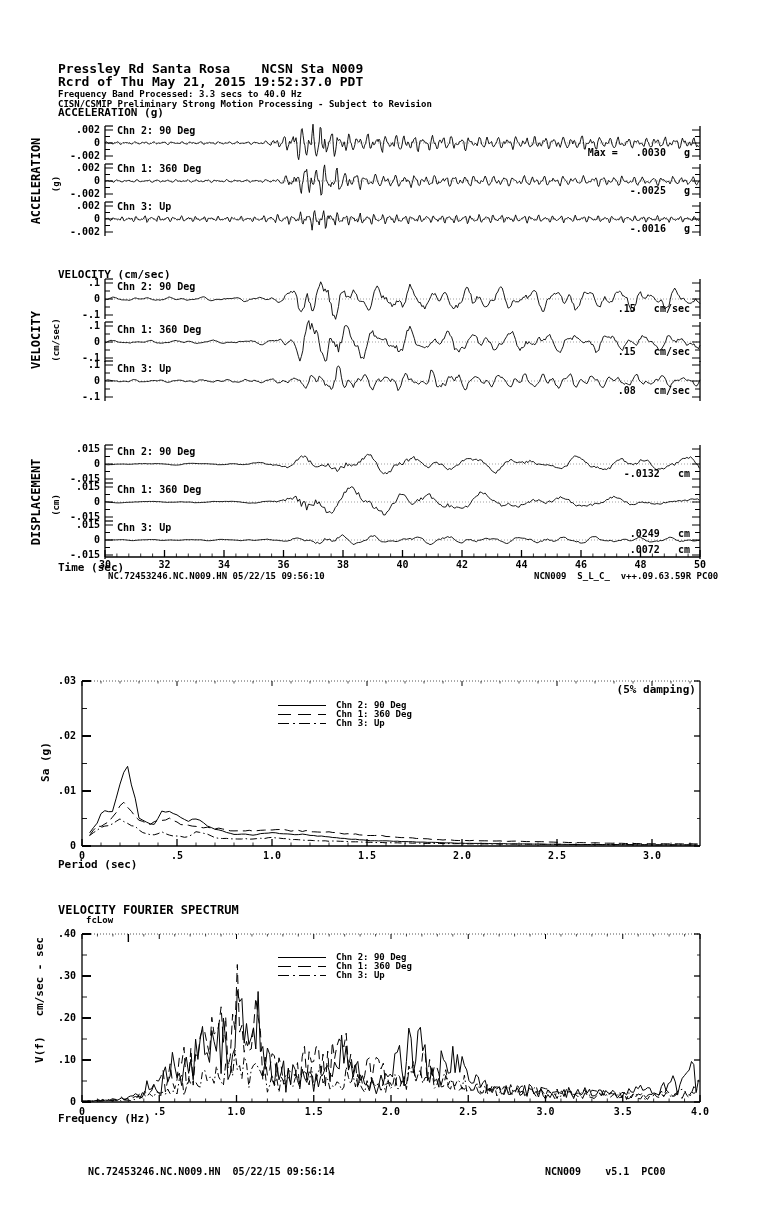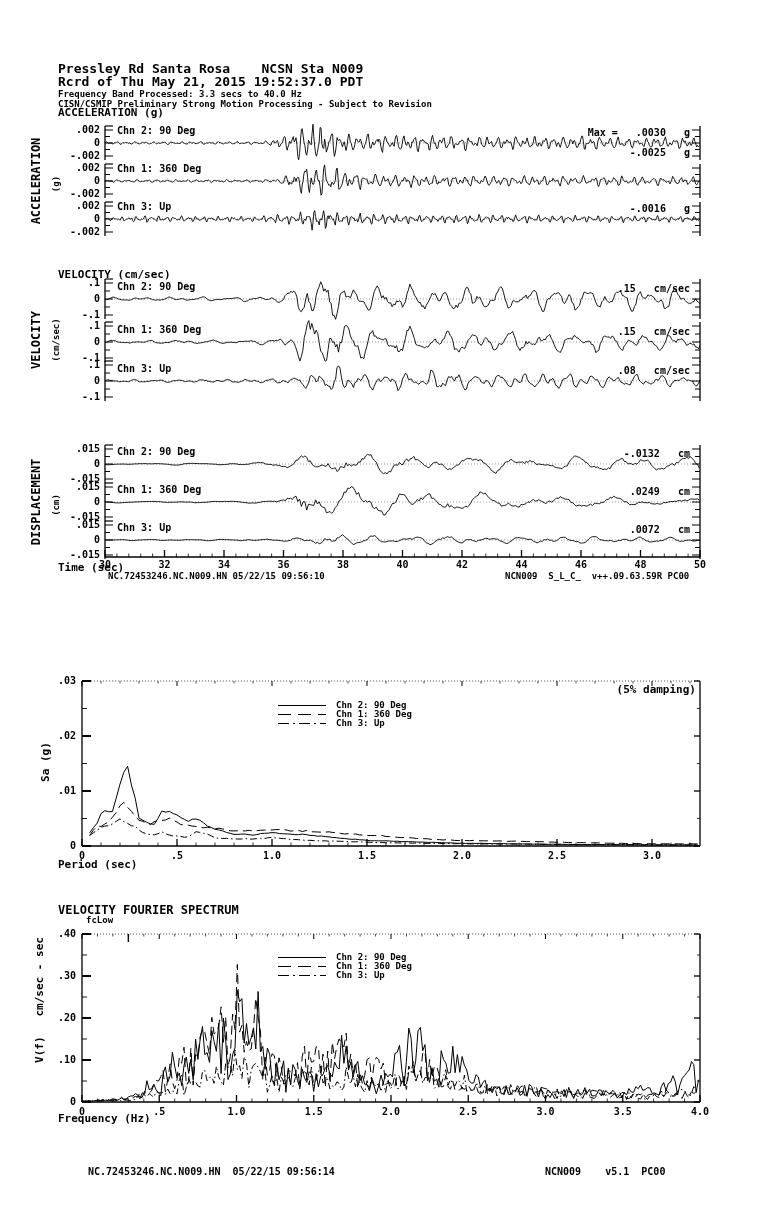--- a/index.html
+++ b/index.html
@@ -3,21 +3,21 @@
 <meta charset="utf-8">
 <style>
   html,body{margin:0;padding:0;background:#ffffff;}
   .page{position:relative;width:758px;height:1226px;background:#fff;overflow:hidden;
         font-family:"DejaVu Sans Mono","Liberation Mono",monospace;color:#000;}
   .t{position:absolute;white-space:pre;font-weight:bold;color:#000;line-height:1.1;}
   .s13{font-size:13px;} .s12{font-size:12px;} .s11{font-size:11px;}
   .s10{font-size:10px;} .s9{font-size:9px;line-height:9px;}
   .ctr{left:58px;width:716px;text-align:left;}
   .rot{transform:translate(-50%,-50%) rotate(-90deg);transform-origin:center;}
-  .maxl{right:68px;text-align:right;}
+  .maxl{right:68px;text-align:right;margin-top:20px;}
   svg#plots{position:absolute;left:0;top:0;}
   svg text{font-family:"DejaVu Sans Mono","Liberation Mono",monospace;font-weight:bold;fill:#000;}
 </style>
 </head>
 <body>
 
 <div class="page">
 
   <svg id="plots" width="758" height="1226">
       <line x1="105" y1="143" x2="700" y2="143" stroke="#777" stroke-width="0.7" stroke-dasharray="1,2"></line>
@@ -492,32 +492,32 @@
   <div class="t s10" style="left:117px;top:163px">Chn 1: 360 Deg</div>
   <div class="t s10" style="left:117px;top:201px">Chn 3: Up</div>
   <div class="t s10" style="left:117px;top:281px">Chn 2: 90 Deg</div>
   <div class="t s10" style="left:117px;top:324px">Chn 1: 360 Deg</div>
   <div class="t s10" style="left:117px;top:363px">Chn 3: Up</div>
   <div class="t s10" style="left:117px;top:446px">Chn 2: 90 Deg</div>
   <div class="t s10" style="left:117px;top:484px">Chn 1: 360 Deg</div>
   <div class="t s10" style="left:117px;top:522px">Chn 3: Up</div>
 
   <div class="t s10 maxl" style="top:127px">Max =   .0030   g</div>
-  <div class="t s10 maxl" style="top:147px">-.0025   g</div>
+  <div class="t s10 maxl" style="top:165px">-.0025   g</div>
   <div class="t s10 maxl" style="top:203px">-.0016   g</div>
   <div class="t s10 maxl" style="top:283px">.15   cm/sec</div>
   <div class="t s10 maxl" style="top:326px">.15   cm/sec</div>
   <div class="t s10 maxl" style="top:365px">.08   cm/sec</div>
   <div class="t s10 maxl" style="top:448px">-.0132   cm</div>
-  <div class="t s10 maxl" style="top:486px">.0249   cm</div>
+  <div class="t s10 maxl" style="top:508px">.0249   cm</div>
   <div class="t s10 maxl" style="top:524px">.0072   cm</div>
 
   <div class="t s11 ctr" style="top:562px">Time (sec)</div>
   <div class="t s9" style="left:108px;top:572px">NC.72453246.NC.N009.HN 05/22/15 09:56:10</div>
-  <div class="t s9" style="left:505px;top:572px">NCN009  S_L_C_  v++.09.63.59R PC00</div>
+  <div class="t s9" style="left:534px;top:572px">NCN009  S_L_C_  v++.09.63.59R PC00</div>
 
   <div class="t s11" style="right:62px;top:684px">(5% damping)</div>
   <div class="t s11 rot" style="left:46px;top:762px">Sa (g)</div>
   <div class="t s11 ctr" style="top:859px">Period (sec)</div>
   <div class="t s9" style="left:336px;top:701px">Chn 2: 90 Deg</div>
   <div class="t s9" style="left:336px;top:710px">Chn 1: 360 Deg</div>
   <div class="t s9" style="left:336px;top:719px">Chn 3: Up</div>
 
   <div class="t s12 ctr" style="top:904px">VELOCITY FOURIER SPECTRUM</div>
   <div class="t s9" style="left:86px;top:916px">fcLow</div>

